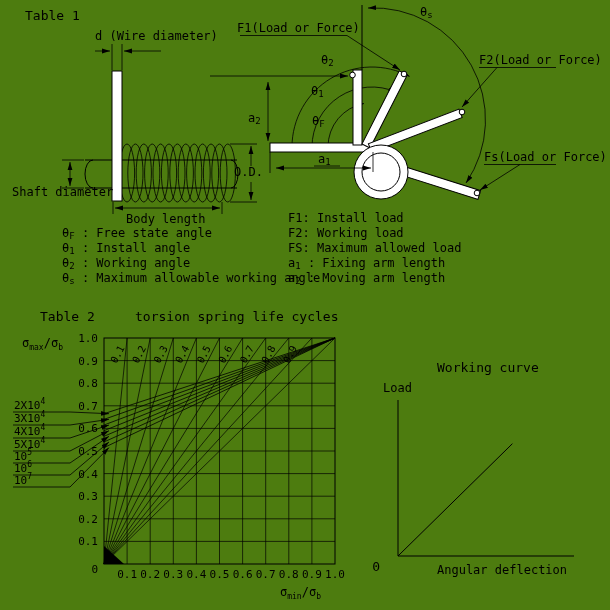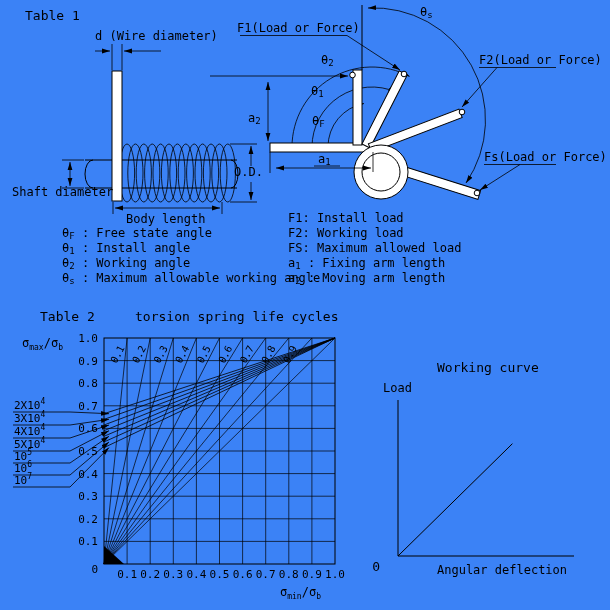--- a/index.html
+++ b/index.html
@@ -1,16 +1,16 @@
 <!DOCTYPE html>
 <html><head>
 <meta charset="utf-8">
 <style>
   html,body{margin:0;padding:0;background:#fff;}
-  .screen{width:610px;height:610px;position:relative;background:#3b82f6;overflow:hidden;}
+  .screen{width:610px;height:610px;position:relative;background:#4d7c0f;overflow:hidden;}
   svg{font-family:"DejaVu Sans Mono","Liberation Mono",monospace;}
   text{fill:#000;}
   .t12{font-size:12px;}
   .t13{font-size:13px;}
   .ln{stroke:#000;stroke-width:1;fill:none;}
   .thin{stroke:#000;stroke-width:0.8;fill:none;}
   .wh{fill:#fff;stroke:#000;stroke-width:1;}
 </style>
 </head>
 <body>

